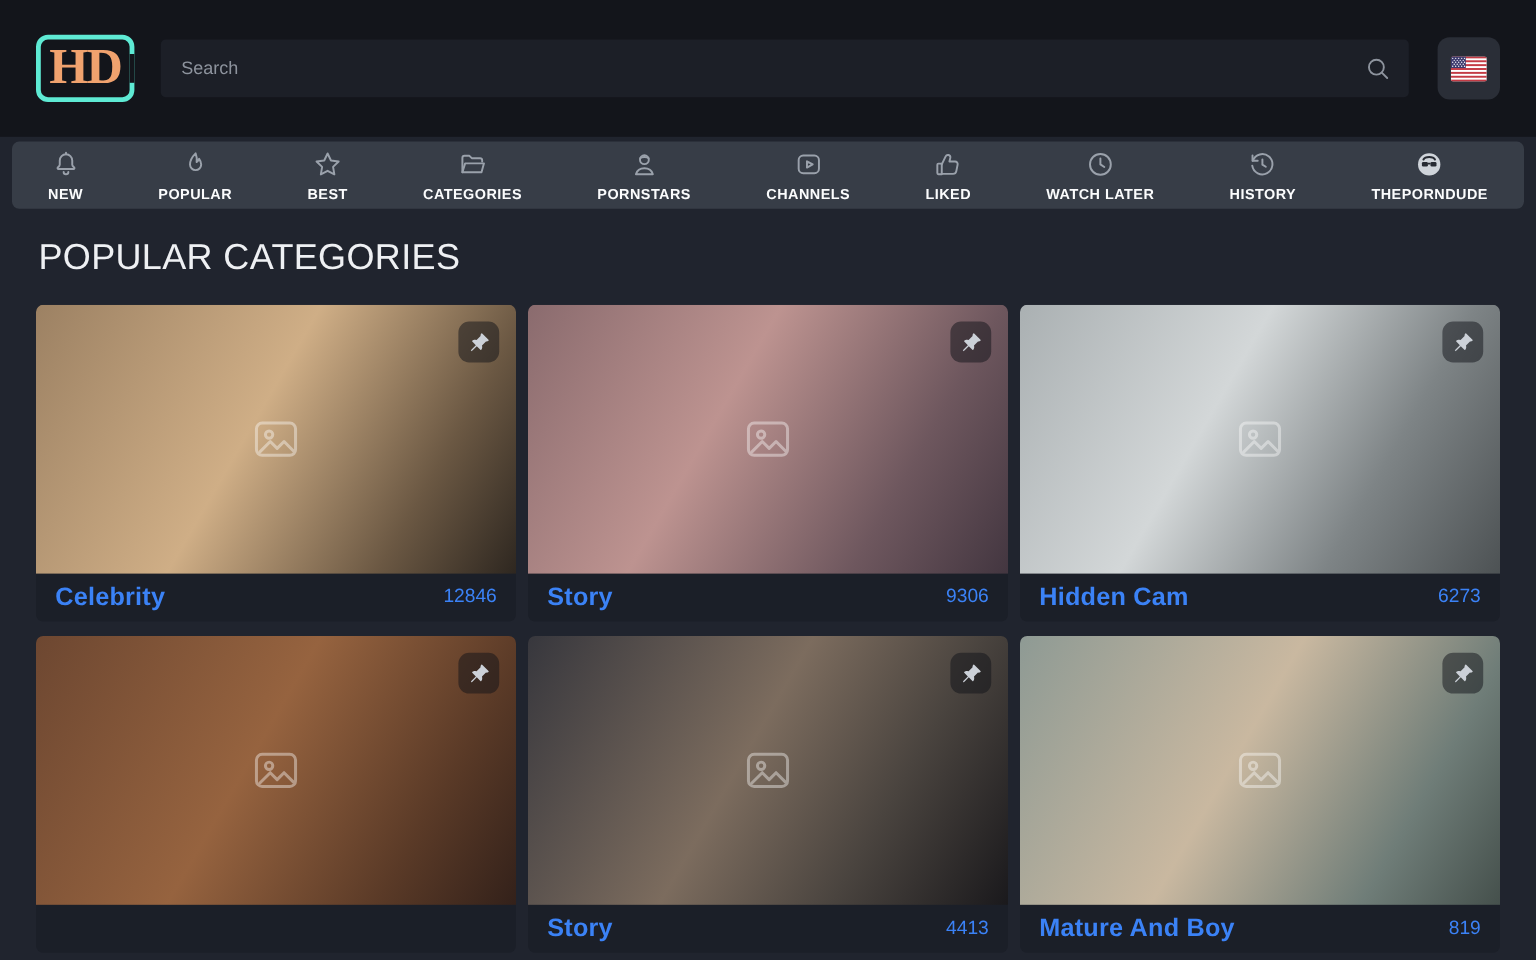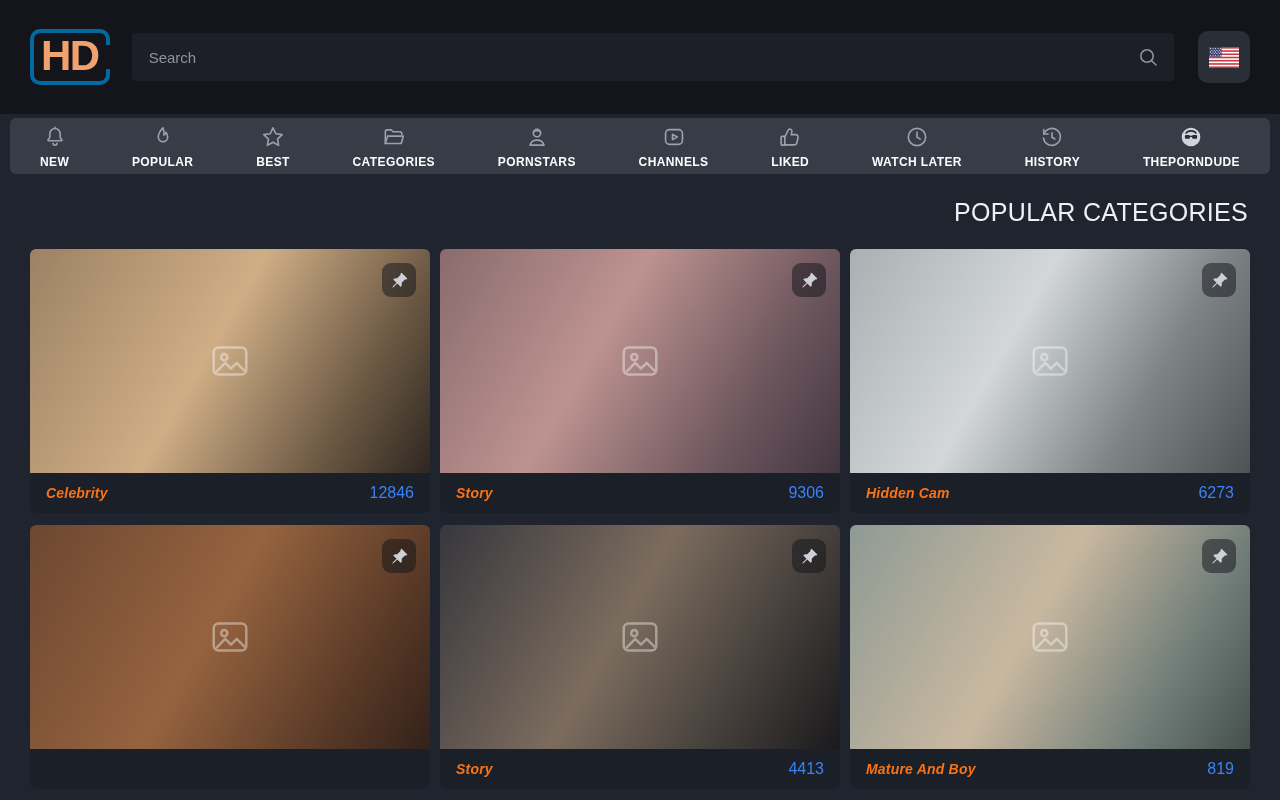--- a/index.html
+++ b/index.html
@@ -2,57 +2,57 @@
 <html><head>
 <meta charset="utf-8">
 <style>
   * { box-sizing: border-box; margin: 0; padding: 0; }
   html, body { width: 1280px; height: 800px; overflow: hidden; }
   body { background: #20242e; font-family: "Liberation Sans", sans-serif; }
 
   
   .header { height: 114px; background: #13151b; display: flex; align-items: center; padding: 0 30px; }
   .logo { display: flex; align-items: center; text-decoration: none; cursor: pointer; flex: 0 0 auto; }
-  .logo-frame { border: 4px solid #0369a1; border-radius: 10px; padding: 2px 7px 4px; position: relative; }
+  .logo-frame { border: 4px solid #5eead4; border-radius: 10px; padding: 2px 7px 4px; position: relative; font-family: Liberation Serif, serif; }
   .logo-frame::after { content: ""; position: absolute; right: -4px; top: 24%; height: 52%; width: 4px; background: #13151b; }
   .logo-hd { color: #f0a26e; font-weight: bold; font-size: 42px; letter-spacing: -1.5px; line-height: 1; display: block; }
   .logo-room { color: #ffffff; font-weight: bold; font-size: 42px; letter-spacing: -1px; margin-left: 6px; }
 
   .search { position: relative; flex: 1; height: 48px; margin: 0 24px 0 22px; background: #1c1f27; border-radius: 4px; }
   .search input { width: 100%; height: 100%; border: 0; outline: none; background: transparent; color: #e8eaee; font-size: 15px; padding: 0 52px 0 17px; font-family: inherit; }
   .search input::placeholder { color: #8d939d; }
   .search-btn { position: absolute; right: 6px; top: 50%; transform: translateY(-50%); width: 40px; height: 40px; background: none; border: 0; display: grid; place-items: center; cursor: pointer; }
 
   .lang-btn { width: 52px; height: 52px; border: 0; border-radius: 10px; background: #2a2e37; display: grid; place-items: center; cursor: pointer; flex: 0 0 auto; }
   .flag { border-radius: 2px; display: block; }
 
   
   .nav { margin: 4px 10px 0; height: 56px; background: #373d47; border-radius: 6px; display: flex; align-items: center; justify-content: space-between; padding: 0 30px; }
   .nav-item { display: flex; flex-direction: column; align-items: center; gap: 5px; text-decoration: none; cursor: pointer; }
   .nav-item svg { display: block; }
   .nav-label { color: #fbfcfd; font-size: 12px; font-weight: bold; letter-spacing: .4px; white-space: nowrap; }
 
   
   .main { padding: 0 30px; }
-  .section-title { margin: 24px 2px 22px; color: #eef0f3; font-size: 25px; font-weight: 500; letter-spacing: .3px; text-align: right; }
+  .section-title { margin: 24px 2px 22px; color: #eef0f3; font-size: 30px; font-weight: 500; letter-spacing: .3px; }
 
   .grid { display: grid; grid-template-columns: repeat(3, 1fr); column-gap: 10px; row-gap: 12px; }
   .card { display: block; border-radius: 6px; overflow: hidden; text-decoration: none; background: #1b1f28; cursor: pointer; }
   .thumb { position: relative; height: 224px; }
   
   .thumb-1 { background: linear-gradient(120deg, #9c8163 0%, #cfae86 45%, #6b5843 78%, #2e2720 100%); }
   .thumb-2 { background: linear-gradient(120deg, #8a6b6e 0%, #bd9390 40%, #6e575e 75%, #433640 100%); }
   .thumb-3 { background: linear-gradient(120deg, #aab0b2 0%, #d3d7d8 40%, #7e8486 72%, #4d5254 100%); }
   .thumb-4 { background: linear-gradient(120deg, #6d4731 0%, #96633f 45%, #5a3a27 78%, #33211a 100%); }
   .thumb-5 { background: linear-gradient(120deg, #37373d 0%, #7c6c5e 45%, #4a443f 72%, #1a191c 100%); }
   .thumb-6 { background: linear-gradient(120deg, #8e9a94 0%, #c9b8a0 45%, #6f7d78 78%, #45504c 100%); }
   .ph-icon { position: absolute; left: 50%; top: 50%; transform: translate(-50%, -50%); opacity: .4; }
   .pin { position: absolute; top: 14px; right: 14px; width: 34px; height: 34px; border: 0; border-radius: 9px; background: rgba(15, 17, 23, .5); display: grid; place-items: center; cursor: pointer; }
   .card-footer { height: 40px; display: flex; align-items: center; justify-content: space-between; padding: 0 16px; }
-  .card-title { color: #f97316; font-size: 14px; font-weight: bold; letter-spacing: .2px; font-style: italic; }
+  .card-title { color: #3b82f6; font-size: 21px; font-weight: bold; letter-spacing: .2px; }
   .card-count { color: #3b82f6; font-size: 16px; }
 </style>
 </head>
 <body>
 
 <div class="header">
   <a class="logo">
     <span class="logo-frame">
       <span class="logo-hd">HD</span>
     </span>

